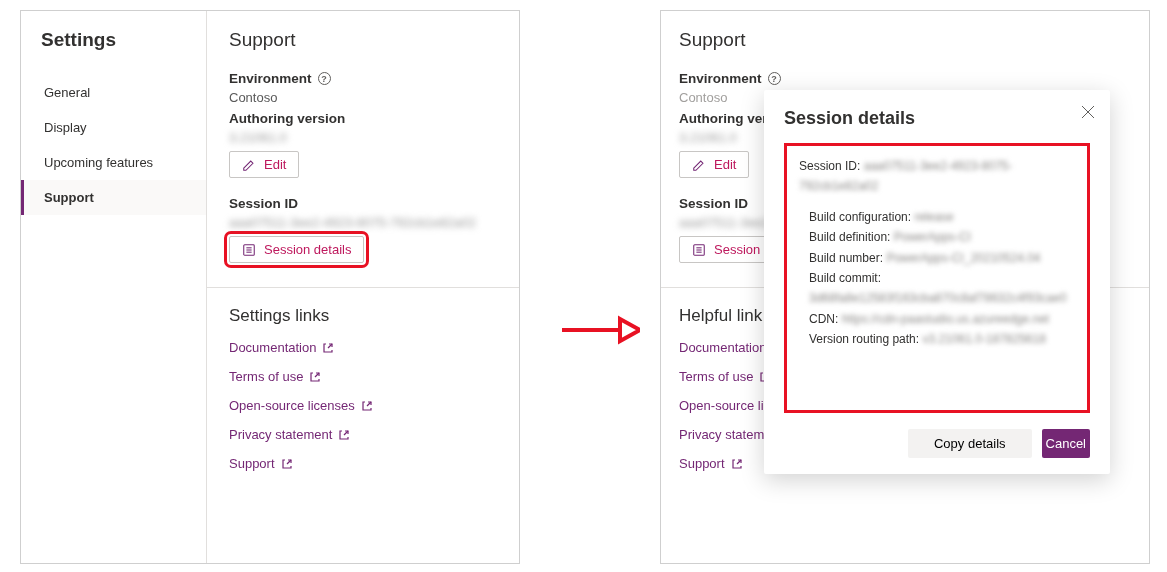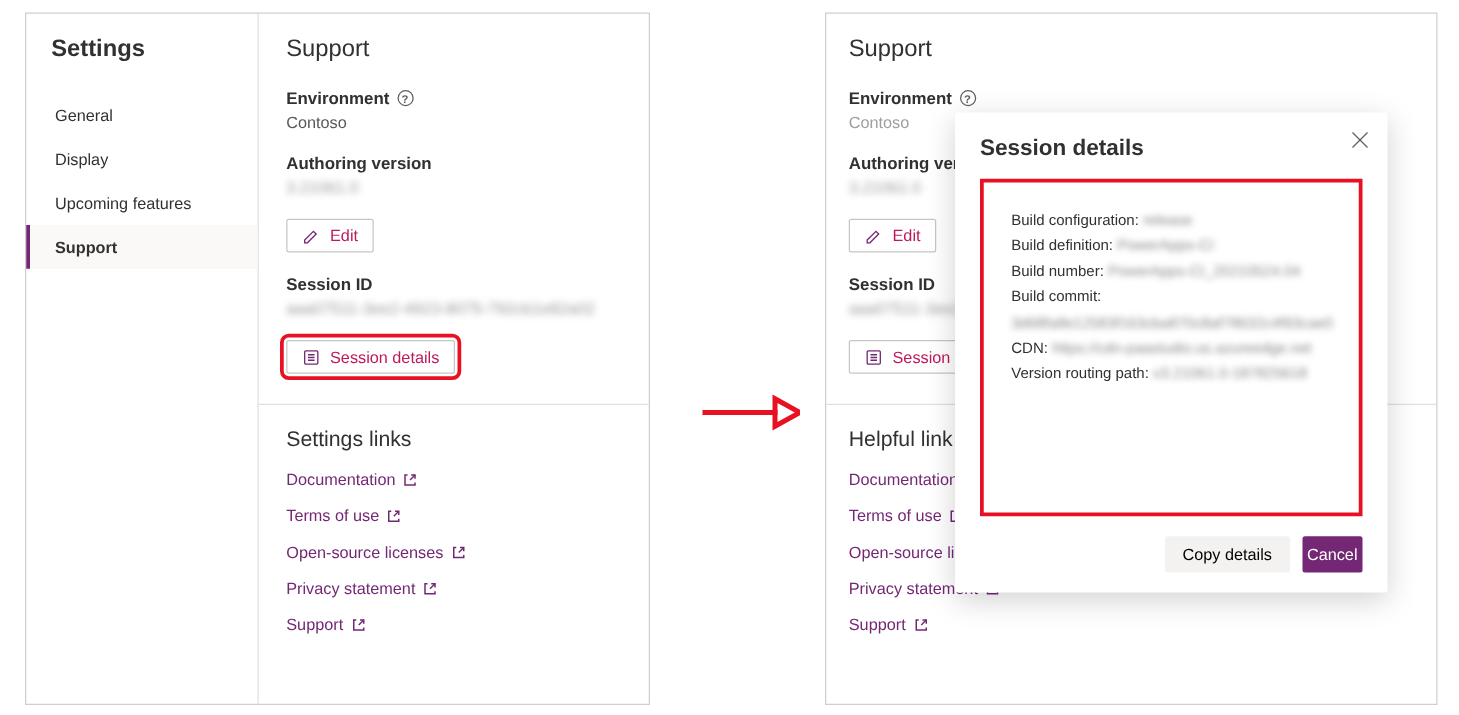--- a/index.html
+++ b/index.html
@@ -58,21 +58,21 @@
     font-size: 13.5px;
     font-weight: 600;
     margin-bottom: 4px;
     display: flex;
     align-items: center;
     gap: 6px;
   }
   .field-value {
     font-size: 13px;
     color: #595959;
-    margin-bottom: 18px;
+    margin-bottom: 6px;
   }
   .blur { filter: blur(3px); color:#999; user-select:none; }
   .btn-link {
     display: inline-flex;
     align-items: center;
     gap: 8px;
     border: 1px solid #c8c6c4;
     background: #fff;
     padding: 5px 12px;
     font-size: 13px;
@@ -145,21 +145,21 @@
   .dialog-body .group { margin-top:10px; margin-left:10px;}
   .dialog-actions {
     display: flex;
     justify-content: flex-end;
     gap: 10px;
     margin-top: 16px;
   }
   .btn-secondary {
     background: #f3f2f1;
     border: none;
-    padding: 7px 14px;
+    padding: 7px 26px;
     font-size: 13px;
     cursor: pointer;
     border-radius: 2px;
   }
   .btn-primary {
     background: #742774;
     color: #fff;
     border: none;
     padding: 7px 4px;
     font-size: 13px;
@@ -335,20 +335,21 @@
   </div>
 </div>
 
 <div class="dialog">
   <svg class="close" viewBox="0 0 16 16" stroke="#605e5c" stroke-width="1">
       <line x1="2" y1="2" x2="14" y2="14"></line>
       <line x1="14" y1="2" x2="2" y2="14"></line>
     </svg>
   <h3 class="dialog-title">Session details</h3>
   <div class="dialog-body">
+    <span class="row"><span class="k">Session ID:</span> <span class="v">aaa07511-3ee2-4923-8075-792cb1e82a02</span></span>
     <div class="group">
       <span class="row"><span class="k">Build configuration:</span> <span class="v">release</span></span>
       <span class="row"><span class="k">Build definition:</span> <span class="v">PowerApps-CI</span></span>
       <span class="row"><span class="k">Build number:</span> <span class="v">PowerApps-CI_20210524.04</span></span>
       <span class="row"><span class="k">Build commit:</span></span>
       <span class="row"><span class="v">3d68fa8e12583f163cba870c8af78632c4f93cae0</span></span>
       <span class="row"><span class="k">CDN:</span> <span class="v">https://cdn-paastudio.us.azureedge.net</span></span>
       <span class="row"><span class="k">Version routing path:</span> <span class="v">v3.21061.0-187825618</span></span>
     </div>
   </div>

